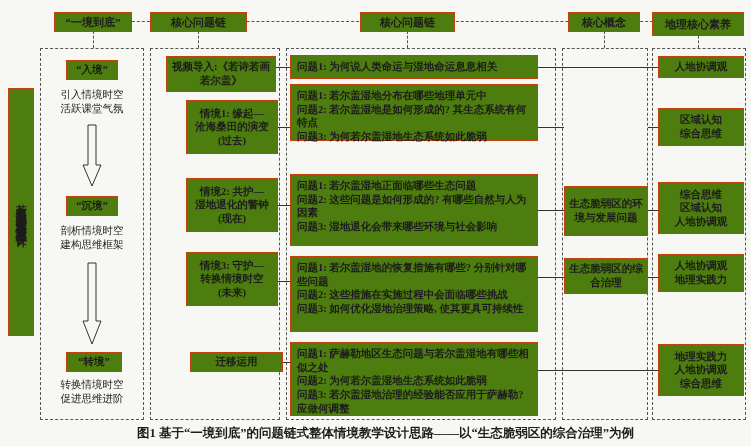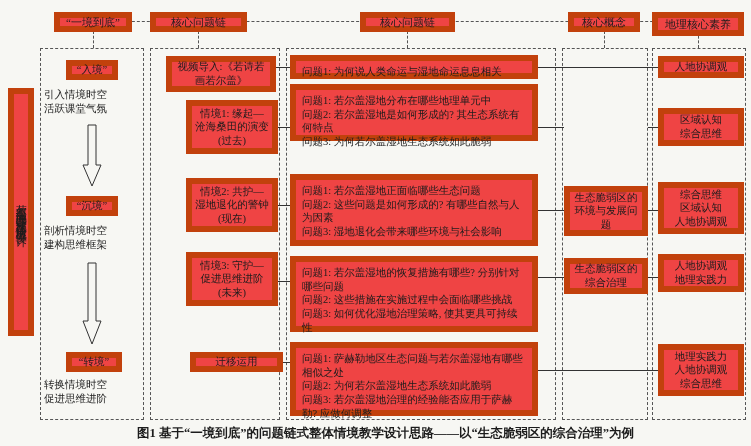--- a/index.html
+++ b/index.html
@@ -1,23 +1,23 @@
 <!DOCTYPE html>
 <html><head>
 <meta charset="utf-8">
 <style>
   html,body{margin:0;padding:0;background:#f7f7f3;}
   .fig{position:relative;width:751px;height:446px;background:#f7f7f3;
        font-family:"Liberation Serif","DejaVu Serif",serif;color:#1c1c1c;overflow:hidden;}
-  .bx{position:absolute;border:6px solid #c2410c;background:#ef4444;box-sizing:border-box;
+  .bx{position:absolute;border:1px solid #c2410c;background:#4d7c0f;box-sizing:border-box;
       display:flex;align-items:center;justify-content:center;text-align:center;
-      font-size:10.5px;line-height:1.3;white-space:pre-line;z-index:2;padding:2px 3px;}
+      font-size:10.5px;line-height:1.3;white-space:pre-line;z-index:2;padding:2px 3px;font-weight:bold;}
   .hdr{font-size:11px;}
   .prob{justify-content:flex-start;align-items:flex-start;text-align:left;padding:4px 6px;}
-  .txt{position:absolute;white-space:pre-line;font-size:10.5px;
+  .txt{position:absolute;text-align:center;white-space:pre-line;font-size:10.5px;
        line-height:1.35;z-index:2;}
   .frame{position:absolute;border:1px dashed #555;box-sizing:border-box;z-index:0;}
   .hl{position:absolute;height:0;border-top:1px solid #333;z-index:1;}
   .hdash{position:absolute;height:0;border-top:1px dashed #555;z-index:0;}
   .vdash{position:absolute;width:0;border-left:1px dashed #555;z-index:0;}
   .vtitle{writing-mode:vertical-rl;letter-spacing:2px;font-size:11px;padding:4px 2px;}
   .arr{position:absolute;z-index:2;}
   .caption{position:absolute;left:0;top:425px;width:751px;text-align:center;
            font-weight:bold;font-size:12.5px;z-index:2;margin-left:10px;}
 </style>
@@ -64,21 +64,21 @@
 促进思维进阶</div>
 
   <div class="bx" style="left:166px;top:56px;width:110px;height:36px">视频导入:《若诗若画若尔盖》</div>
   <div class="bx" style="left:186px;top:100px;width:92px;height:54px">情境1: 缘起—
 沧海桑田的演变
 (过去)</div>
   <div class="bx" style="left:186px;top:178px;width:92px;height:54px">情境2: 共护—
 湿地退化的警钟
 (现在)</div>
   <div class="bx" style="left:186px;top:252px;width:92px;height:54px">情境3: 守护—
-促进思维进阶
+转换情境时空
 (未来)</div>
   <div class="bx" style="left:190px;top:352px;width:93px;height:20px">迁移运用</div>
 
   <div class="bx prob" style="left:290px;top:55px;width:248px;height:24px">问题1: 为何说人类命运与湿地命运息息相关</div>
   <div class="bx prob" style="left:290px;top:84px;width:248px;height:57px">问题1: 若尔盖湿地分布在哪些地理单元中
 问题2: 若尔盖湿地是如何形成的? 其生态系统有何特点
 问题3: 为何若尔盖湿地生态系统如此脆弱</div>
   <div class="bx prob" style="left:290px;top:174px;width:248px;height:72px">问题1: 若尔盖湿地正面临哪些生态问题
 问题2: 这些问题是如何形成的? 有哪些自然与人为因素
 问题3: 湿地退化会带来哪些环境与社会影响</div>

